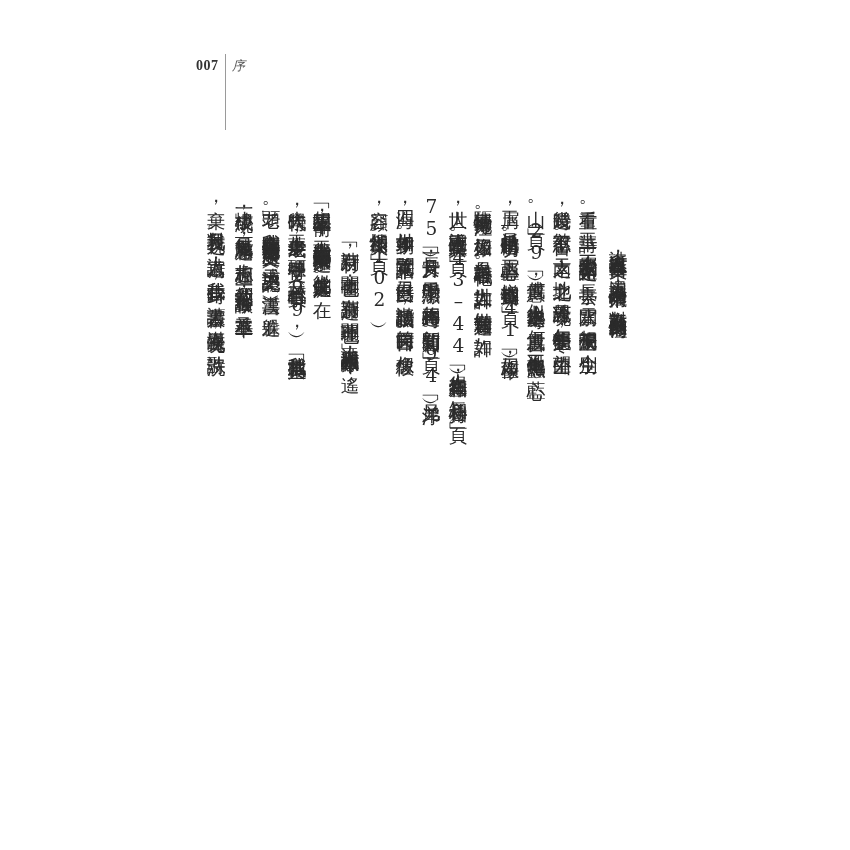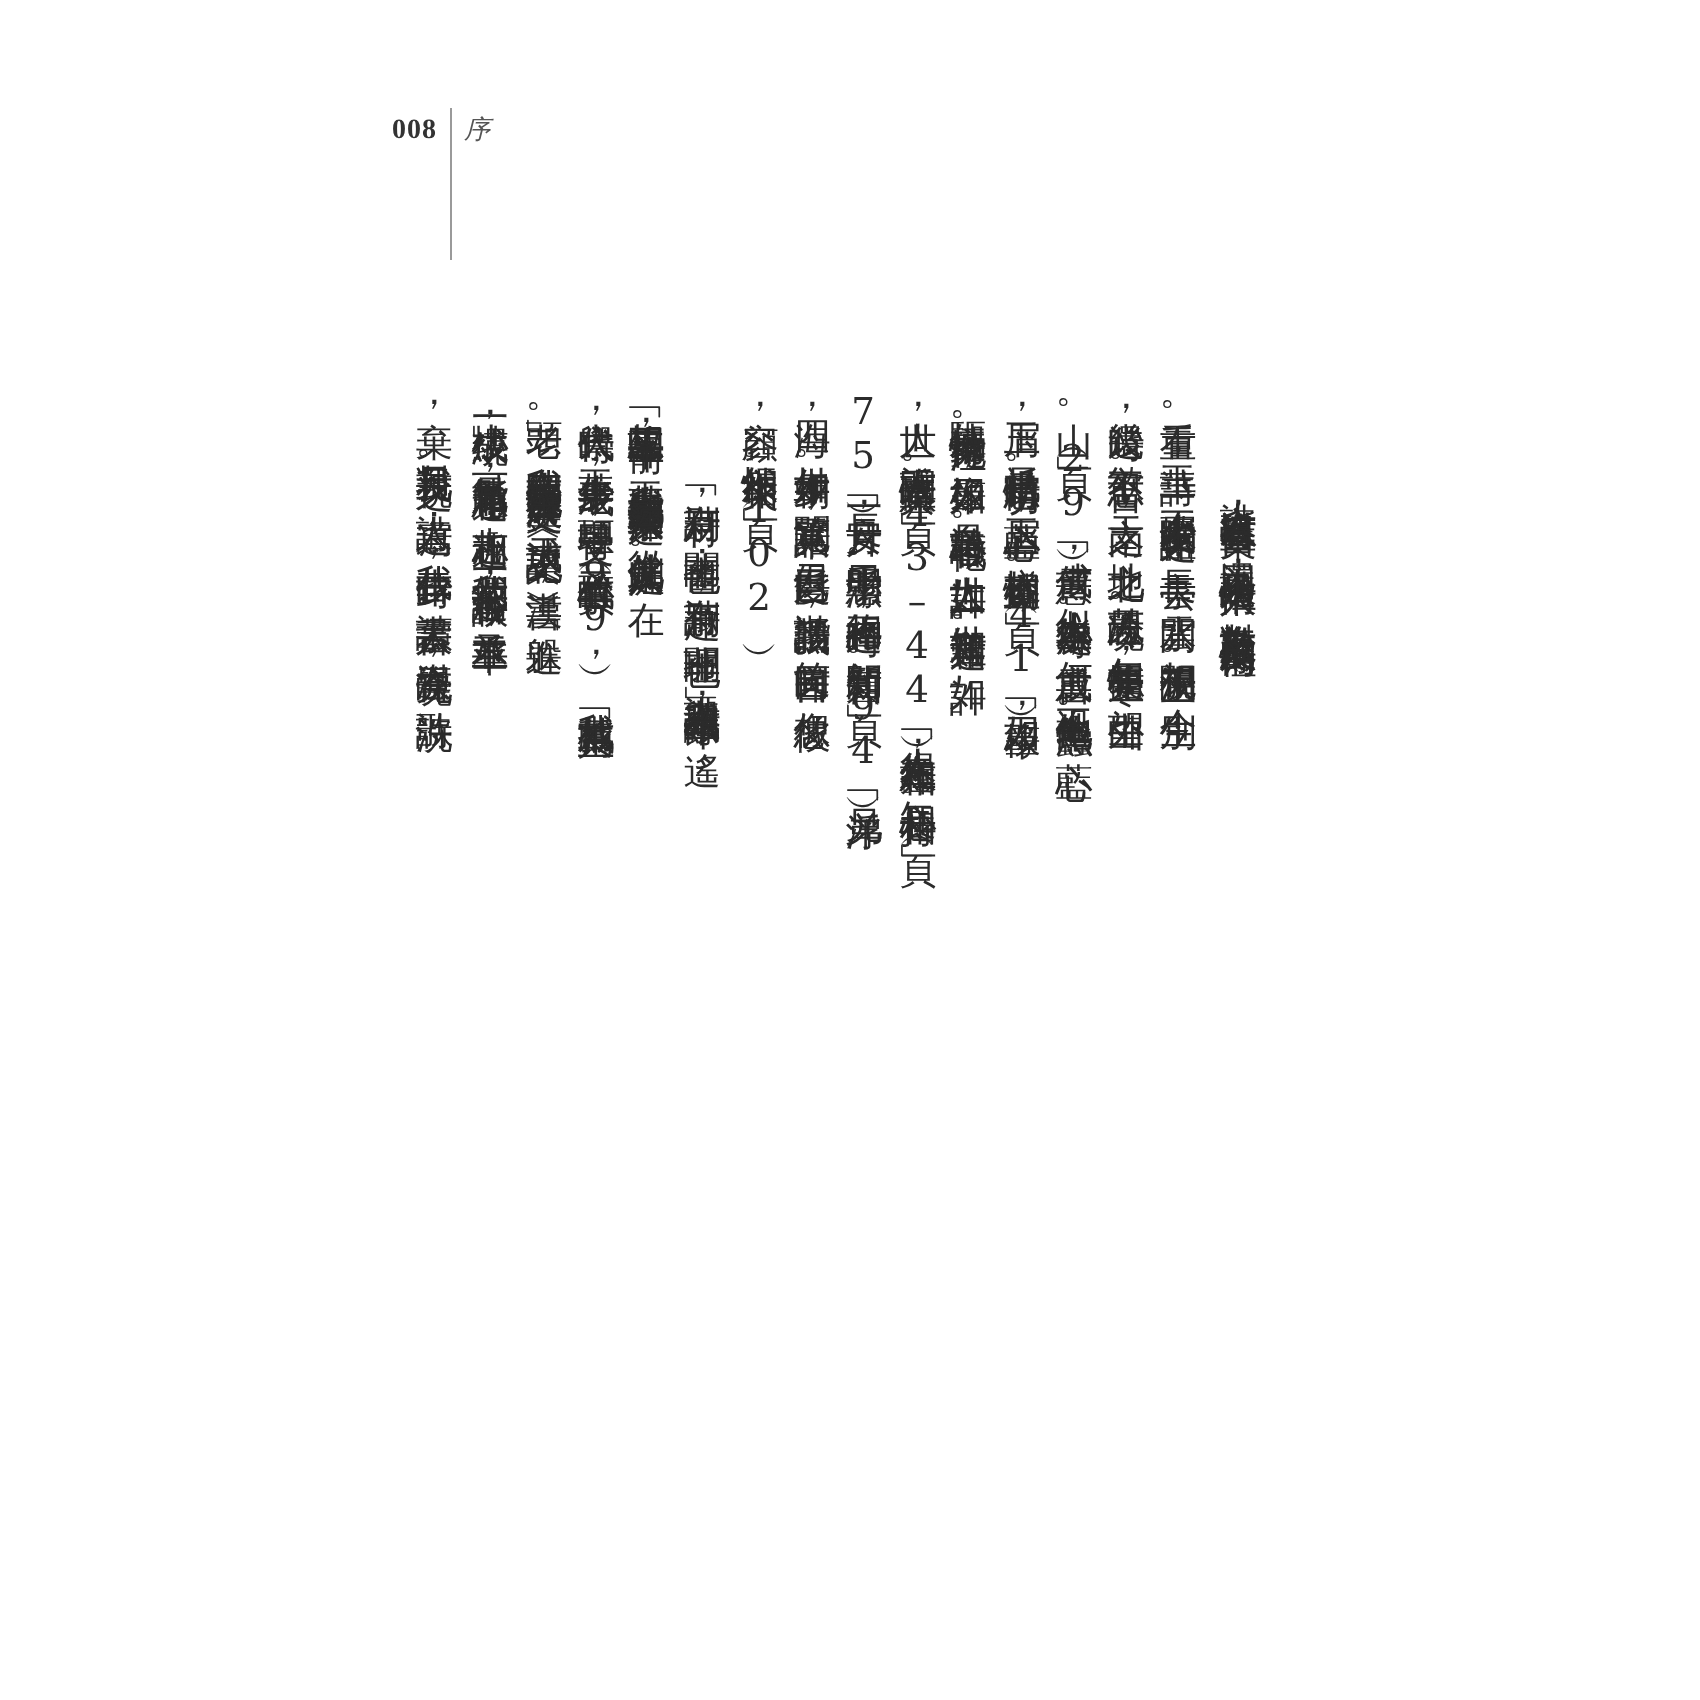--- a/index.html
+++ b/index.html
@@ -69,21 +69,21 @@
       white-space: nowrap;
     }
     .col.indent {
       padding-top: 40px;
     }
   </style>
 </head>
 <body>
 
 <div class="page-header">
-  <span class="page-number">008</span>
+  <span class="page-number">007</span>
   <span class="header-divider"></span>
   <span class="section-title">序</span>
 </div>
 
 <div class="text-block">
   <div class="col indent" style="left:405px;">詩人之所以沒有自暴自棄，還因為詩人是性情中人，對於為數不多的友情極為</div>
   <div class="col" style="left:375px;">看重。玉華詩，不少屬歌唱友誼之作：「長亭去，水雲間，相視淚闌干。今生一別</div>
   <div class="col" style="left:349px;">幾時還，欲言不忍言。天之南，地之北，芳魂思冷魄。年年相憶夢生寒，望中山外</div>
   <div class="col" style="left:323px;">山。」（頁29）「成書何意，似水人生無處寄。何意成書，不過他年飽蠹魚。藍心</div>
   <div class="col" style="left:297px;">玉屑，祇是當時情思切。玉屑藍心，一樣相憐直到今。」（頁41）「如刀椽筆，</div>

